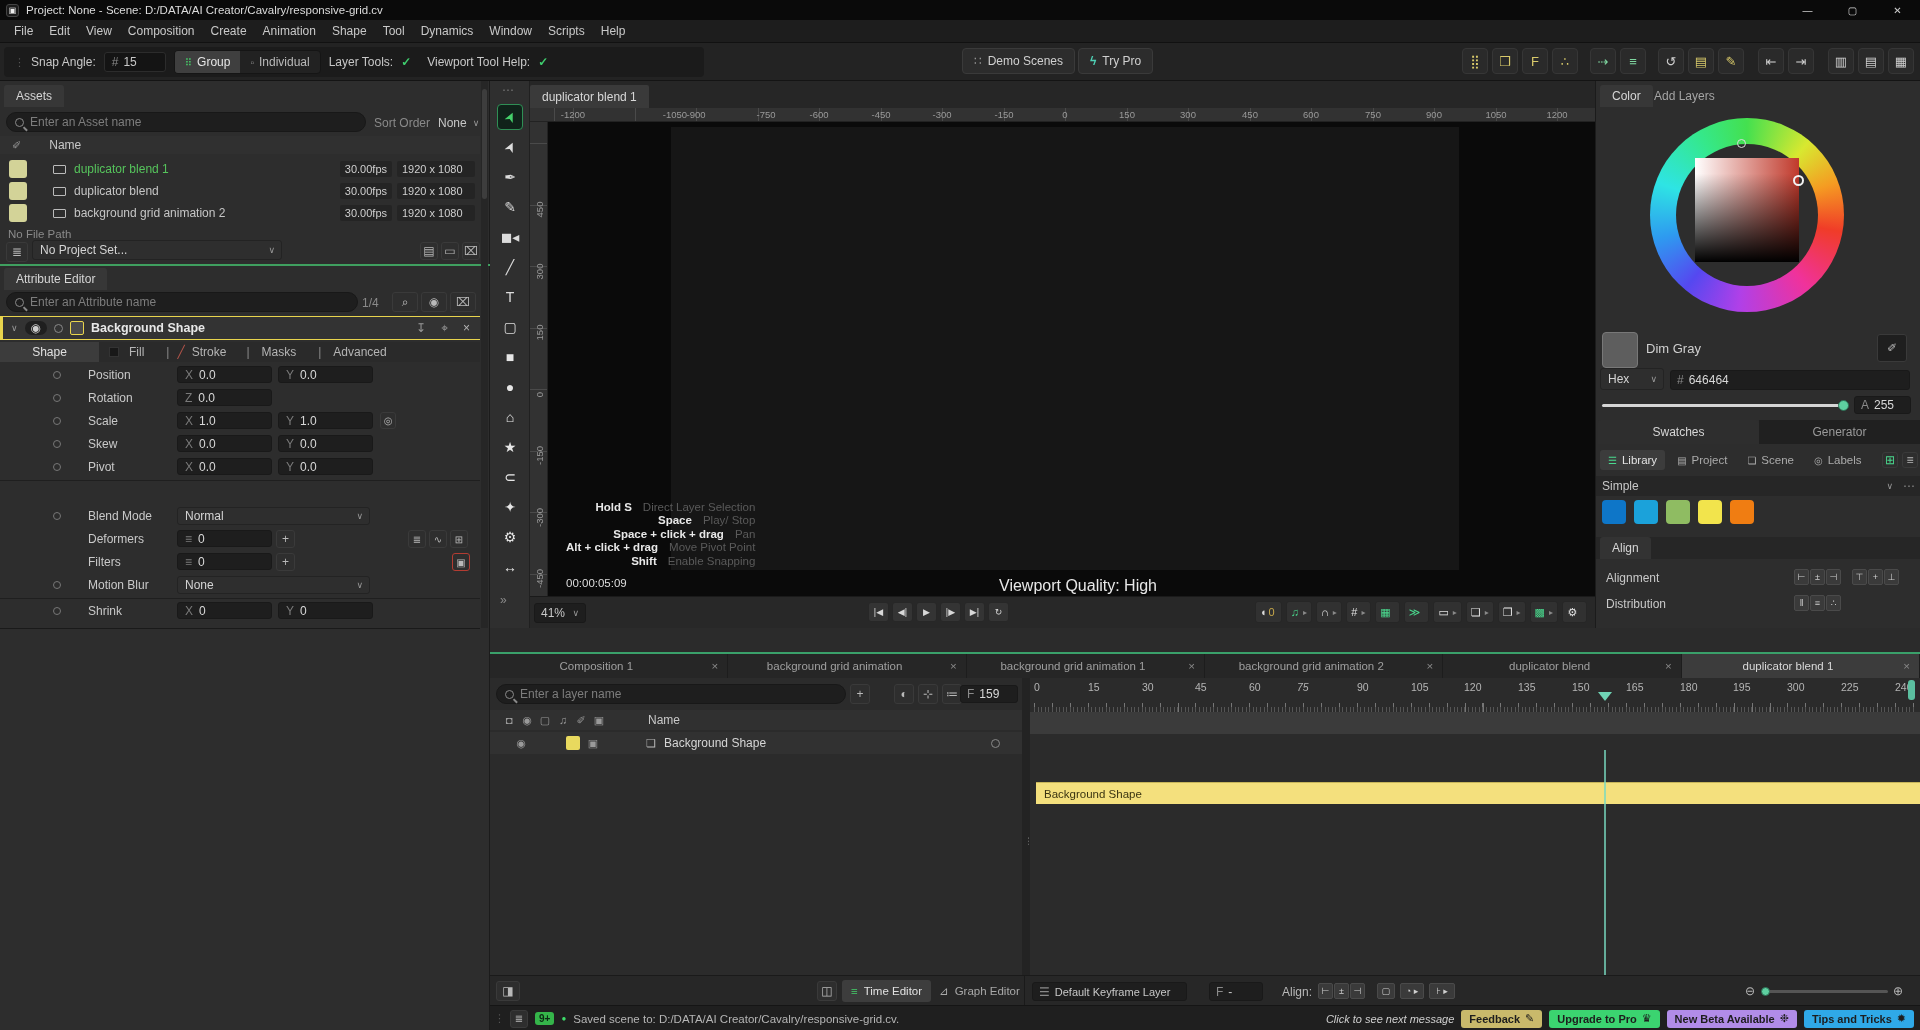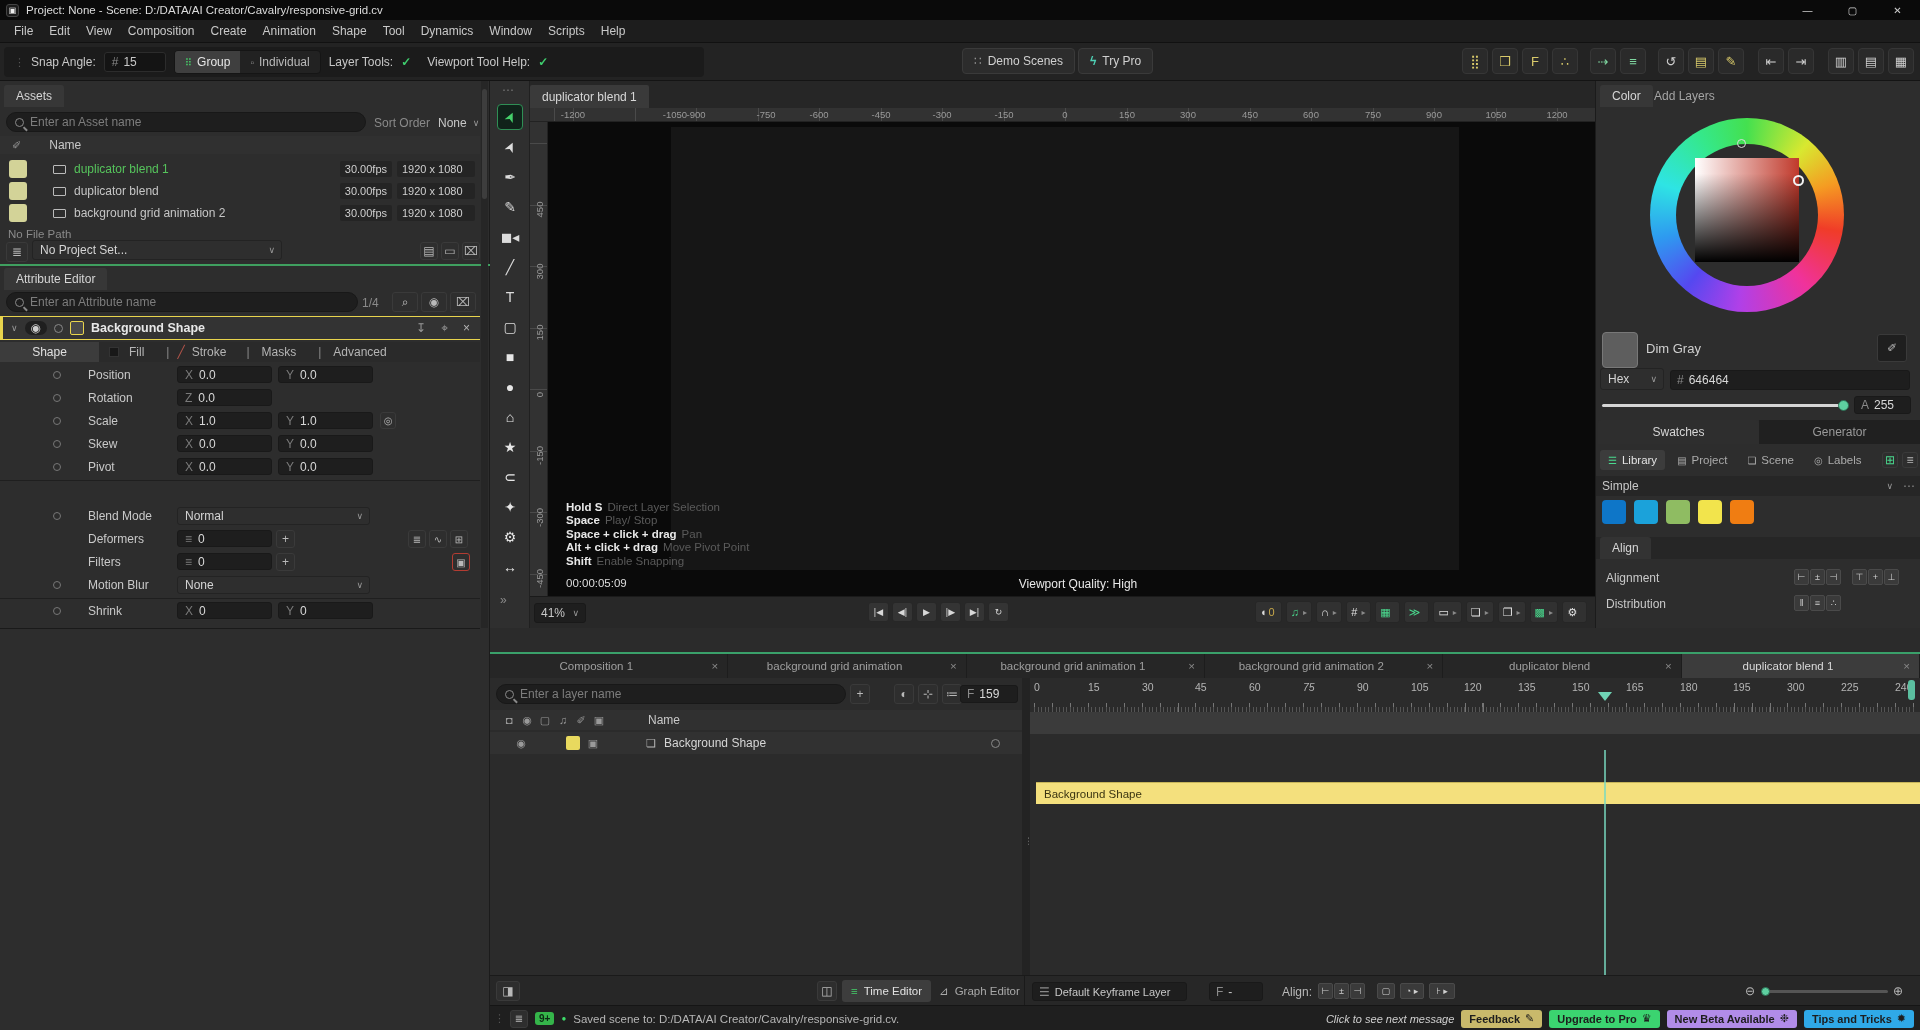--- a/index.html
+++ b/index.html
@@ -64,21 +64,21 @@
   .viewport { left:530px; top:81px; width:1065px; height:547px; background:#262626; }
   .vp-tab { position:absolute; left:0; top:4px; height:23px; background:#3a3a3a; display:flex; align-items:center; padding:0 12px; color:#d8d8d8; border-radius:2px 2px 0 0; }
   .hruler { position:absolute; left:0; top:27px; width:1065px; height:14px; background:#323232; border-bottom:1px solid #222;
     background-image:repeating-linear-gradient(90deg, #4a4a4a 0 1px, transparent 1px 61.5px); background-position:43px 0; }
   .hnum { position:absolute; top:1px; transform:translateX(-50%); font-size:9.5px; color:#9a9a9a; }
   .vruler { position:absolute; left:0; top:41px; width:18px; height:474px; background:#323232; border-right:1px solid #222;
     background-image:repeating-linear-gradient(180deg, #4a4a4a 0 1px, transparent 1px 61.5px); background-position:0 21px; }
   .vnum { position:absolute; left:-6px; width:30px; text-align:center; transform:rotate(-90deg); font-size:9.5px; color:#9a9a9a; }
   .canvas { position:absolute; left:18px; top:41px; width:1047px; height:474px; background:#0a0a0a; overflow:hidden; }
   .comp { position:absolute; left:123px; top:5px; width:788px; height:443px; background:#161616; }
-  .ov-line { display:flex; gap:5px; height:13.5px; align-items:center; }
+  .ov-line { display:flex; gap:11px; height:13.5px; align-items:center;justify-content:flex-end; }
   .ov-k { color:#e8e8e8; font-weight:bold; font-size:11.5px; }
   .ov-d { color:#5a5a5a; font-size:11.5px; }
   .vp-bar { position:absolute; left:0; top:515px; width:1065px; height:32px; background:#282828; border-top:1px solid #1a1a1a; }
   .pb-btn { width:21px; height:20px; background:#343434; border:1px solid #272727; border-radius:3px; display:flex; align-items:center; justify-content:center; font-size:9px; color:#d8d8d8; }
   .vc-btn { height:22px; min-width:25px; background:#313131; border:1px solid #262626; border-radius:3px; display:flex; align-items:center; justify-content:center; gap:2px; padding:0 4px; font-size:11px; }
   .vc-arr { color:#8a8a8a; font-size:8px; }
 
   
   .right-panel { left:1595px; top:81px; width:325px; height:547px; background:#2d2d2d; border-left:1px solid #1b1b1b; }
   .wheel { position:absolute; left:54px; top:37px; width:194px; height:194px; border-radius:50%;
@@ -578,21 +578,21 @@
             <span class="ov-k">Alt + click + drag</span>
             <span class="ov-d">Move Pivot Point</span>
           </div>
 
           <div class="ov-line">
             <span class="ov-k">Shift</span>
             <span class="ov-d">Enable Snapping</span>
           </div>
         </div>
       <div class="abs" style="left:18px; top:455px; color:#dedede; font-size:11.5px">00:00:05:09</div>
-      <div class="abs" style="left:380px; top:455px; width:300px; text-align:center; color:#e8e8e8; font-size:12px">Viewport Quality: High</div>
+      <div class="abs" style="left:380px; top:455px; width:300px; text-align:center; color:#e8e8e8; font-size:16px">Viewport Quality: High</div>
     </div>
     <div class="vp-bar">
       <span class="ibox abs" style="left:4px; top:6px; width:52px; height:20px">
         <span>41%</span>
           <span class="chev" style="margin-left:auto">∨</span>
       </span>
       <span class="abs" style="left:338px; top:5px; display:flex; gap:3px">
 
       <span class="pb-btn">
             <span>|◀</span>
@@ -869,21 +869,21 @@
     </div>
 
     <div class="tl-right">
       <div>
 
       <span class="tl-num" style="left: 4px;">0</span>
           <span class="tl-num" style="left: 58px;">15</span>
           <span class="tl-num" style="left: 112px;">30</span>
           <span class="tl-num" style="left: 165px;">45</span>
           <span class="tl-num" style="left: 219px;">60</span>
-          <span class="tl-num" style="left: 273px; font-style: italic;">75</span>
+          <span class="tl-num" style="left: 267px; font-style: italic;">75</span>
           <span class="tl-num" style="left: 327px;">90</span>
           <span class="tl-num" style="left: 381px;">105</span>
           <span class="tl-num" style="left: 434px;">120</span>
           <span class="tl-num" style="left: 488px;">135</span>
           <span class="tl-num" style="left: 542px;">150</span>
           <span class="tl-num" style="left: 596px;">165</span>
           <span class="tl-num" style="left: 650px;">180</span>
           <span class="tl-num" style="left: 703px;">195</span>
           <span class="tl-num" style="left: 757px;">300</span>
           <span class="tl-num" style="left: 811px;">225</span>

